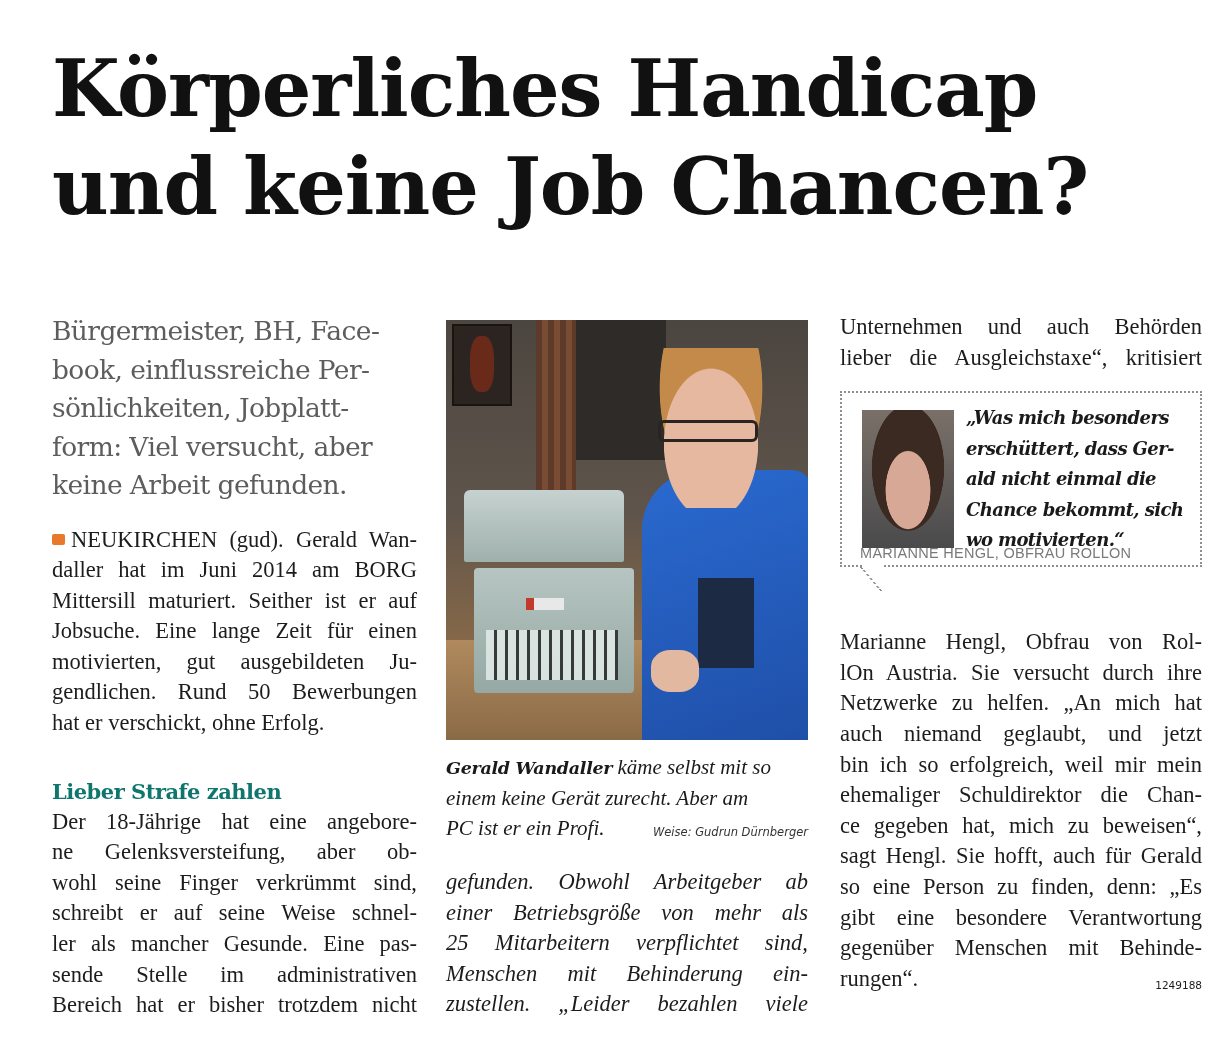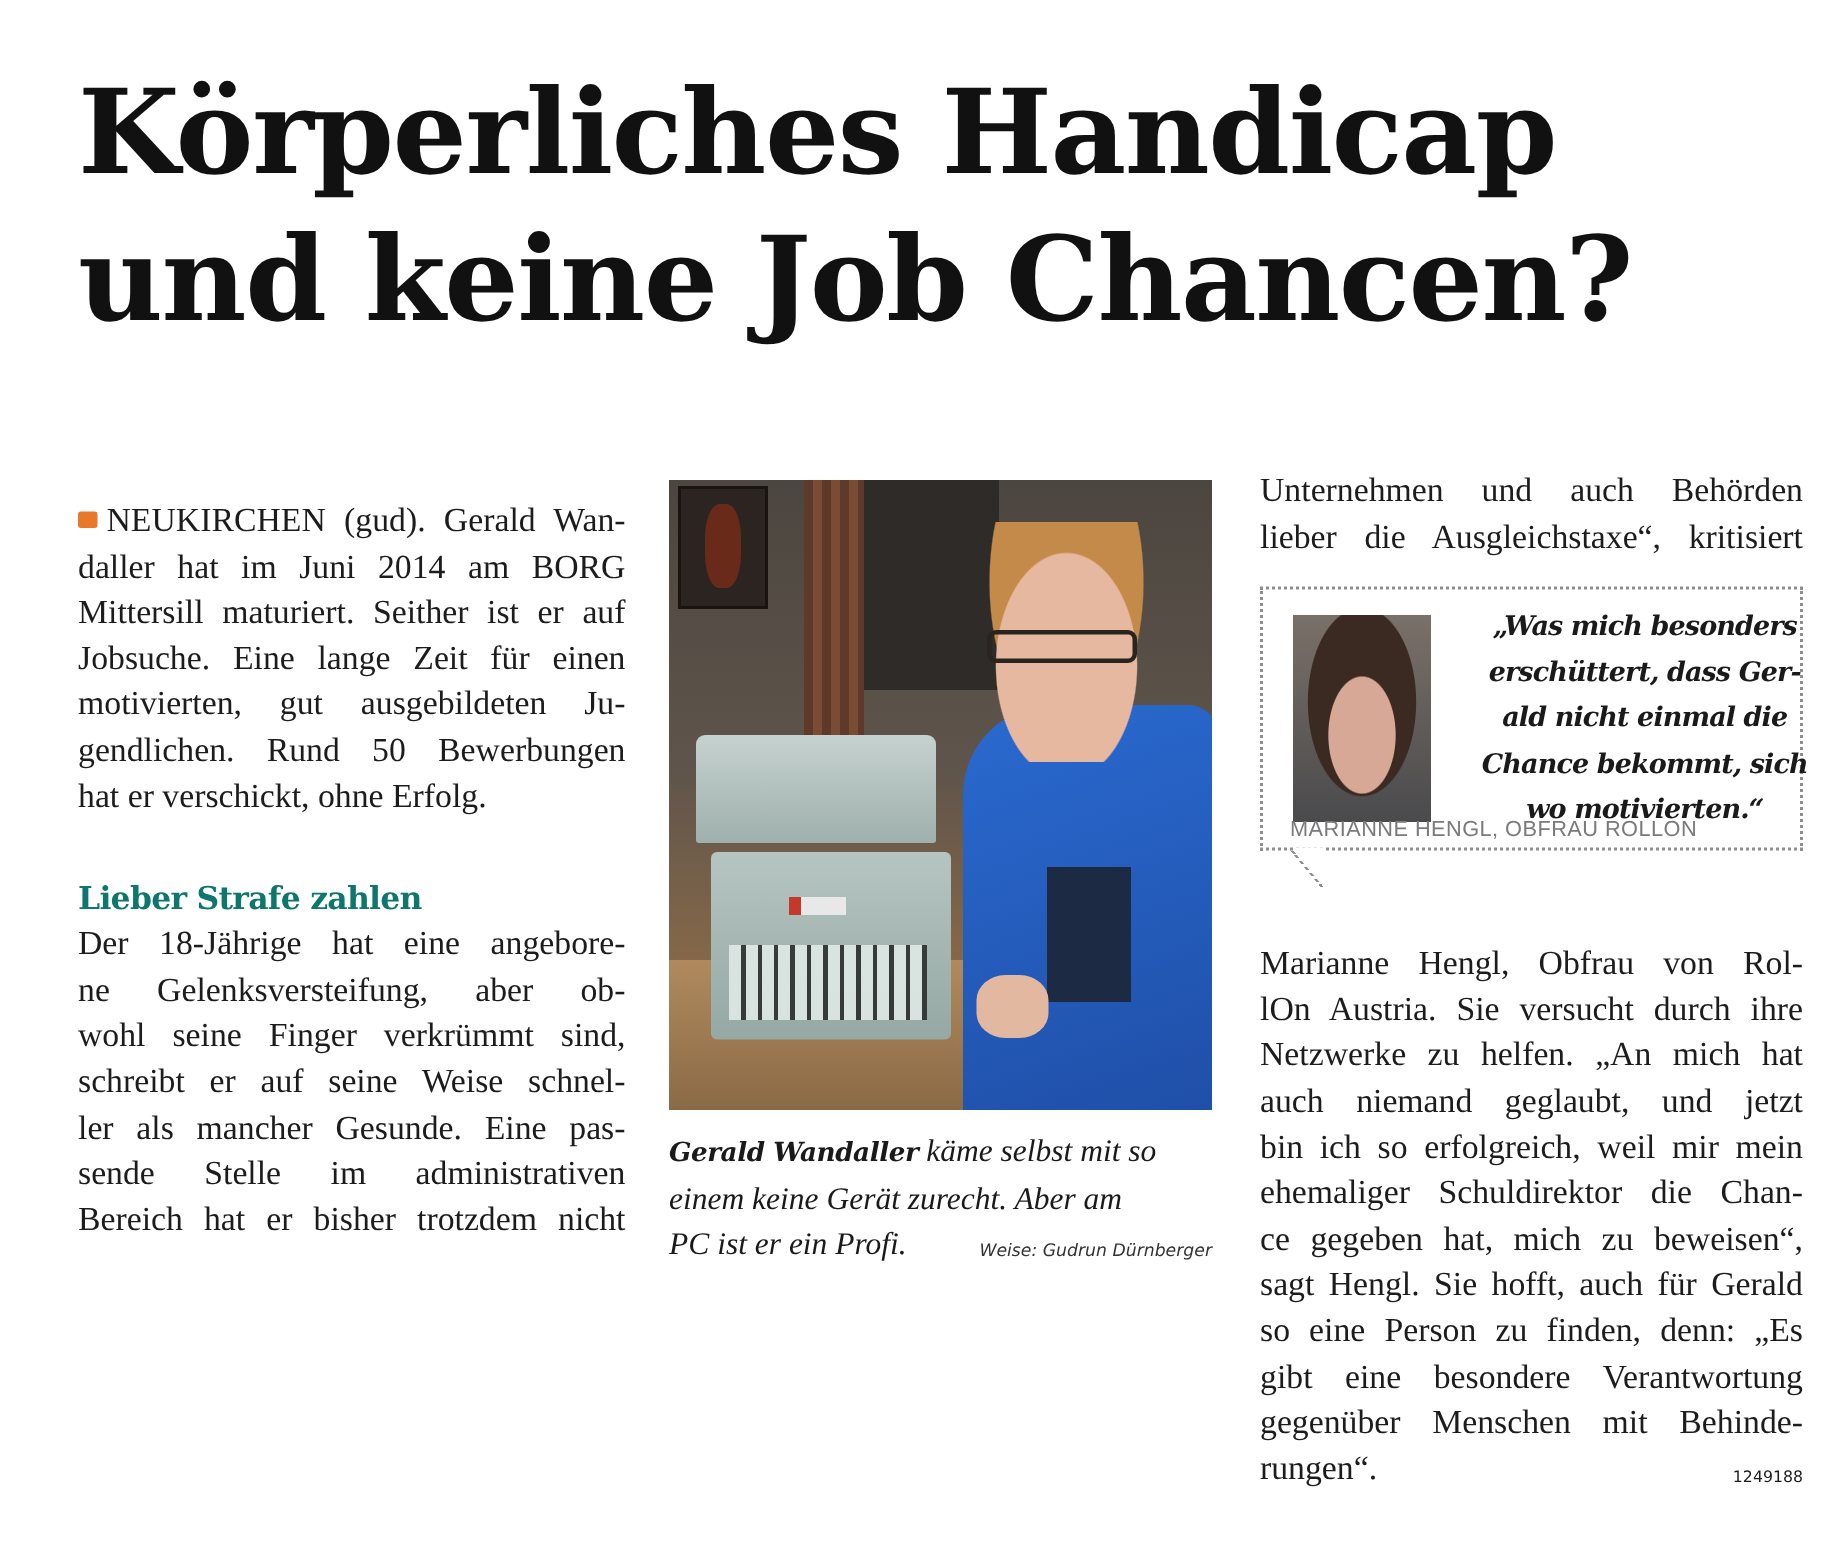--- a/index.html
+++ b/index.html
@@ -67,38 +67,45 @@
 
   .quote-box {
     position: relative; margin-top: 18px; border: 2px dotted #8e8e8e;
     padding: 14px 16px 10px 18px; height: 176px; box-sizing: border-box;
   }
   .quote-box .tail { position: absolute; left: 18px; top: 174px; width: 24px; height: 24px;
     border-left: 2px dotted #8e8e8e; transform: skewX(40deg); transform-origin: top left; }
   .quote-box .tail-mask { position: absolute; left: 22px; top: 172px; width: 20px; height: 4px; background: #fff; }
   .quote-photo { position: absolute; left: 20px; top: 17px; width: 92px; height: 138px;
     background: radial-gradient(ellipse at 50% 58%, #d8a896 0 34%, transparent 35%), radial-gradient(ellipse at 50% 42%, #3a2a22 0 55%, transparent 56%), linear-gradient(180deg, #7a7068, #4a4a4c); }
-  .quote-text { position: absolute; left: 142px; top: 10px; width: 225px;
+  .quote-text { position: absolute; left: 124px; top: 10px; width: 225px;
     font-family: "DejaVu Serif", serif; font-style: italic; font-weight: bold; font-size: 18px;
-    line-height: 30.5px; letter-spacing: -0.6px; color: #1a1a1a; text-align: center; }
+    line-height: 30.5px; letter-spacing: -0.6px; color: #1a1a1a; }
   .quote-text div { white-space: nowrap; }
   .quote-attr { position: absolute; left: 18px; top: 152px; font-family: Liberation Sans, sans-serif;
     font-size: 14.5px; color: #7a7a7a; letter-spacing: 0.3px; white-space: nowrap; }
   .col3 .after-quote { margin-top: 60px; }
   .doc-id { float: right; font-family: "DejaVu Sans", sans-serif; font-size: 10.5px; margin-top: 6px; }
 </style>
 </head>
 <body>
 
 <div class="headline">
   <div>Körperliches Handicap</div>
   <div>und keine Job Chancen?</div>
 </div>
 
 <div class="col col1">
+  <div class="lead">
+    <div>Bürgermeister, BH, Face-</div>
+    <div>book, einflussreiche Per-</div>
+    <div>sönlichkeiten, Jobplatt-</div>
+    <div>form: Viel versucht, aber</div>
+    <div>keine Arbeit gefunden.</div>
+  </div>
 
   <div style="margin-top:20px;">
     <div class="body-line"><span class="dateline-marker"></span><span>NEUKIRCHEN (gud). Gerald Wan-</span></div>
     <div class="body-line">daller hat im Juni 2014 am BORG</div>
     <div class="body-line">Mittersill maturiert. Seither ist er auf</div>
     <div class="body-line">Jobsuche. Eine lange Zeit für einen</div>
     <div class="body-line">motivierten, gut ausgebildeten Ju-</div>
     <div class="body-line">gendlichen. Rund 50 Bewerbungen</div>
     <div class="body-line last">hat er verschickt, ohne Erfolg.</div>
   </div>
@@ -131,20 +138,27 @@
     <div class="hoodie-print"></div>
     <div class="person-head"></div>
     <div class="glasses"></div>
     <div class="hand"></div>
   </div>
   <div class="caption">
     <div style="white-space:nowrap;"><b>Gerald Wandaller</b><span> käme selbst mit so</span></div>
     <div style="white-space:nowrap;">einem keine Gerät zurecht. Aber am</div>
     <div style="white-space:nowrap;"><span>PC ist er ein Profi.</span><span class="credit">Weise: Gudrun Dürnberger</span></div>
   </div>
+  <div class="body-block">
+    <div class="body-line">gefunden. Obwohl Arbeitgeber ab</div>
+    <div class="body-line">einer Betriebsgröße von mehr als</div>
+    <div class="body-line">25 Mitarbeitern verpflichtet sind,</div>
+    <div class="body-line">Menschen mit Behinderung ein-</div>
+    <div class="body-line">zustellen. „Leider bezahlen viele</div>
+  </div>
 </div>
 
 <div class="col col3">
   <div class="body-line">Unternehmen und auch Behörden</div>
   <div class="body-line">lieber die Ausgleichstaxe“, kritisiert</div>
 
   <div class="quote-box">
     <div class="quote-photo"></div>
     <div class="quote-text">
       <div>„Was mich besonders</div>

